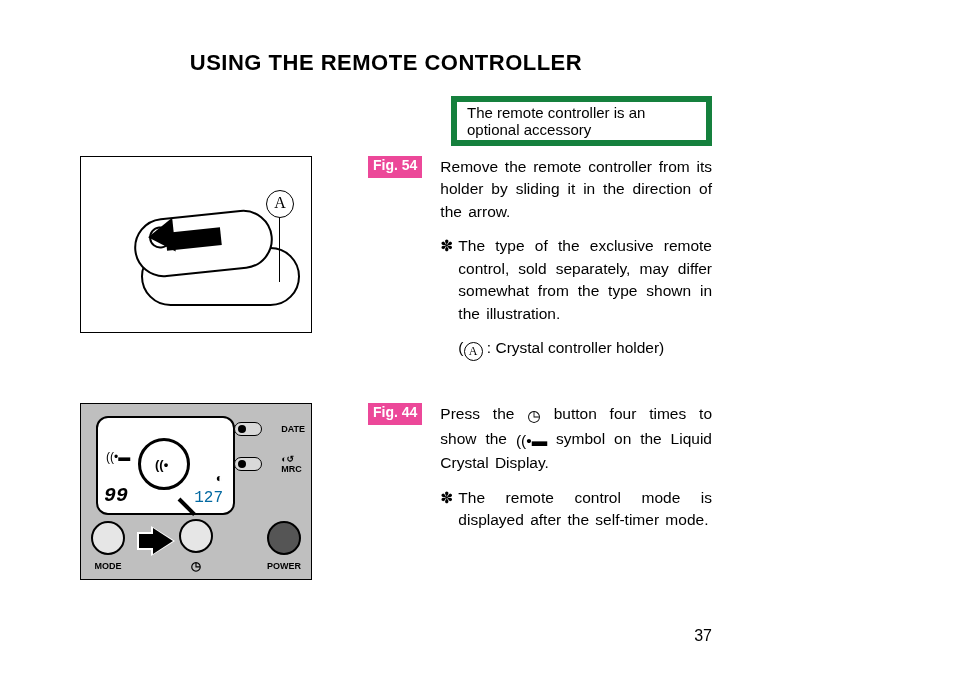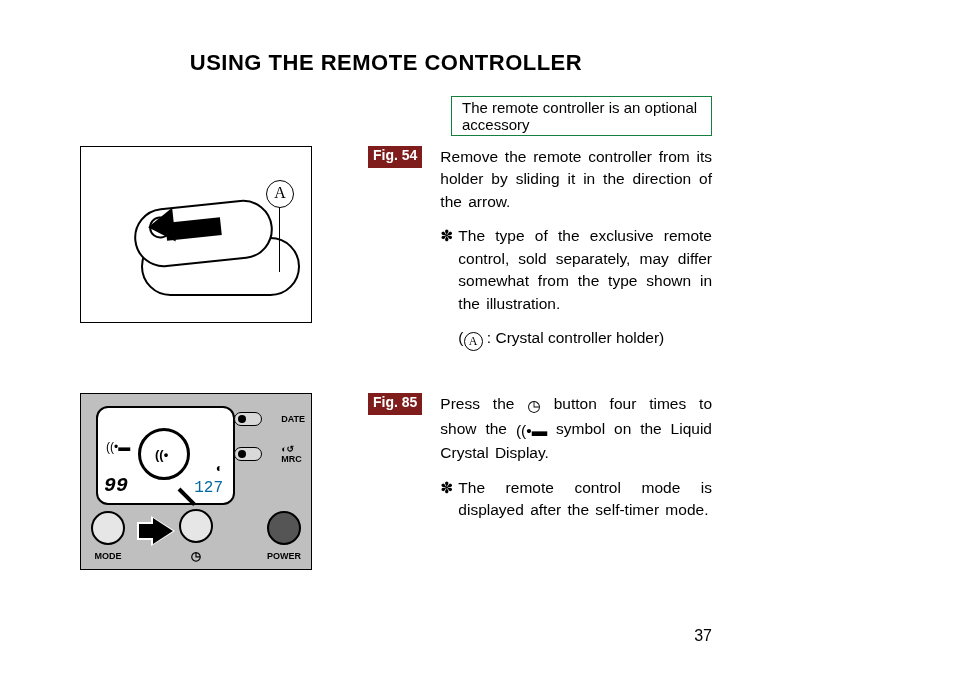--- a/index.html
+++ b/index.html
@@ -20,21 +20,21 @@
     flex-direction: column;
   }
   .title {
     text-align: center;
     font-weight: bold;
     font-size: 22px;
     letter-spacing: 0.5px;
     margin: 0 0 20px 0;
   }
   .subtitle-box {
-    border: 1px solid #15803d;
+    border: 6px solid #15803d;
     display: inline-block;
     padding: 2px 10px;
     font-size: 15px;
     margin-left: 83px;
     margin-bottom: 10px;
   }
   .content {
     display: flex;
     flex-direction: column;
     gap: 30px;
@@ -268,21 +268,21 @@
     position:absolute;
     left:-38px; top:-9px;
     width:18px; height:18px;
     background:#fff;
   }
   .fig55 .timer-icon{
     font-size:12px;
   }
 
   .fig-label {
-    background: #7f1d1d;
+    background: #ec4899;
     color: #fff;
     font-weight: bold;
     font-size: 14px;
     padding: 1px 5px;
     white-space: nowrap;
     height: 20px;
     flex-shrink: 0;
   }
   .text-col {
     flex: 1;
@@ -401,21 +401,21 @@
             <div class="btn-col">
               <div class="circle-btn dark"></div>
               <span>POWER</span>
             </div>
           </div>
           <div class="center-arrow-outline"></div>
           <div class="center-arrow"></div>
         </div>
       </div>
 
-      <div class="fig-label">Fig. 85</div>
+      <div class="fig-label">Fig. 44</div>
 
       <div class="text-col">
         <p class="spread1">
           <span>Press the </span>
           <span class="inline-icon">◷</span>
           <span> button four times to show the </span>
           <span class="inline-icon">((•▬</span>
           <span> symbol on the Liquid Crystal Display.</span>
         </p>
         <p class="bullet spread1">The remote control mode is displayed after the self-timer mode.</p>

